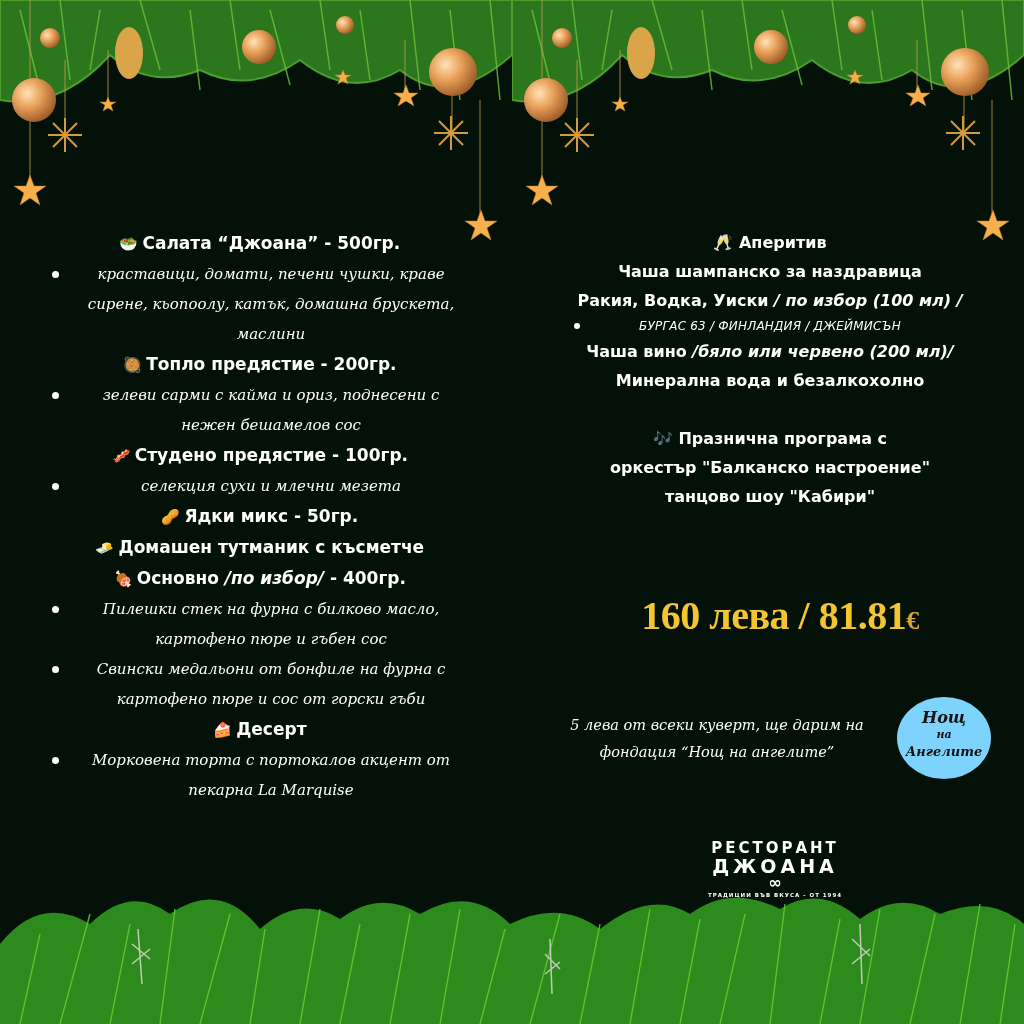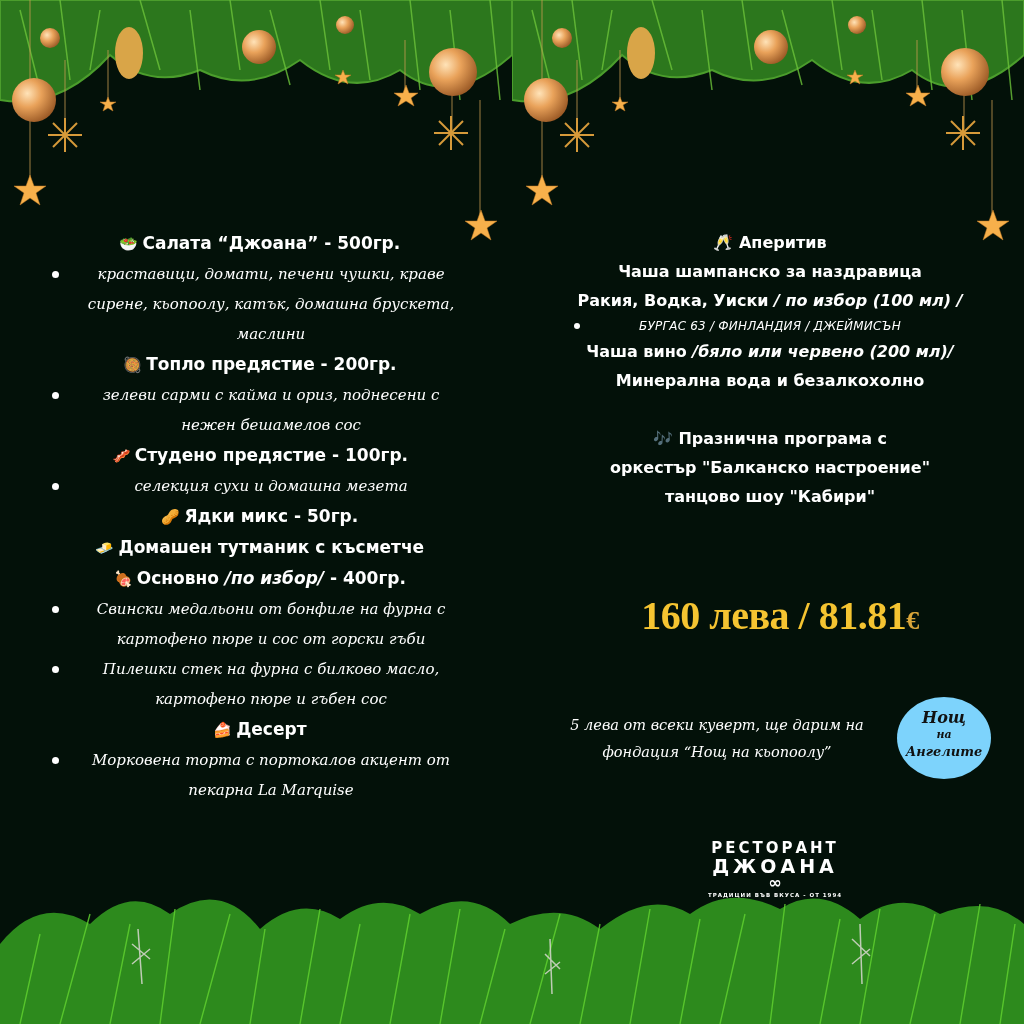--- a/index.html
+++ b/index.html
@@ -173,29 +173,29 @@
 </svg>
 
 <div class="col col-left">
   <div class="heading"><span class="emoji">🥗</span><span>Салата “Джоана” - 500гр.</span></div>
   <div class="desc"><span class="bullet"></span><span>краставици, домати, печени чушки, краве сирене, кьопоолу, катък, домашна брускета, маслини</span></div>
 
   <div class="heading"><span class="emoji">🥘</span><span>Топло предястие - 200гр.</span></div>
   <div class="desc"><span class="bullet"></span><span>зелеви сарми с кайма и ориз, поднесени с нежен бешамелов сос</span></div>
 
   <div class="heading"><span class="emoji">🥓</span><span>Студено предястие - 100гр.</span></div>
-  <div class="desc"><span class="bullet"></span><span>селекция сухи и  домашна мезета</span></div>
+  <div class="desc"><span class="bullet"></span><span>селекция сухи и  млечни мезета</span></div>
 
   <div class="heading"><span class="emoji">🥜</span><span>Ядки микс - 50гр.</span></div>
 
   <div class="heading"><span class="emoji">🧈</span><span>Домашен тутманик с късметче</span></div>
 
   <div class="heading"><span class="emoji">🍖</span><span>Основно </span><i>/по избор/</i><span> - 400гр.</span></div>
+  <div class="desc"><span class="bullet"></span><span>Пилешки стек на фурна с билково масло, картофено пюре и гъбен сос</span></div>
   <div class="desc"><span class="bullet"></span><span>Свински медальони  от бонфиле на фурна с картофено пюре и сос от горски гъби</span></div>
-  <div class="desc"><span class="bullet"></span><span>Пилешки стек на фурна с билково масло, картофено пюре и гъбен сос</span></div>
 
   <div class="heading"><span class="emoji">🍰</span><span>Десерт</span></div>
   <div class="desc"><span class="bullet"></span><span>Морковена торта с портокалов акцент от пекарна La Marquise</span></div>
 </div>
 
 <div class="col col-right">
   <div class="r-line"><span>🥂</span> <span>Аперитив</span></div>
   <div class="r-line">Чаша шампанско за наздравица</div>
   <div class="r-line"><span>Ракия, Водка, Уиски </span><i>/ по избор (100 мл) /</i></div>
   <div class="r-small"><span class="bullet"></span><span>БУРГАС 63 / ФИНЛАНДИЯ / ДЖЕЙМИСЪН</span></div>
@@ -204,21 +204,21 @@
   <div class="spacer"></div>
   <div class="r-line"><span>🎶</span> <span>Празнична програма с</span></div>
   <div class="r-line">оркестър "Балканско настроение"</div>
   <div class="r-line">танцово шоу "Кабири"</div>
 </div>
 
 <div class="price"><span>160 лева / 81.81</span><span class="euro">€</span></div>
 
 <div class="donation">
   <div>5 лева от всеки куверт, ще дарим на</div>
-  <div>фондация “Нощ на кьопоолу”</div>
+  <div>фондация “Нощ на ангелите”</div>
 </div>
 <div class="badge">
   <span class="b1">Нощ</span>
   <span class="b2">на</span>
   <span class="b3">Ангелите</span>
 </div>
 
 <div class="logo">
   <span class="l1">РЕСТОРАНТ</span>
   <span class="l2">ДЖОАНА</span>

